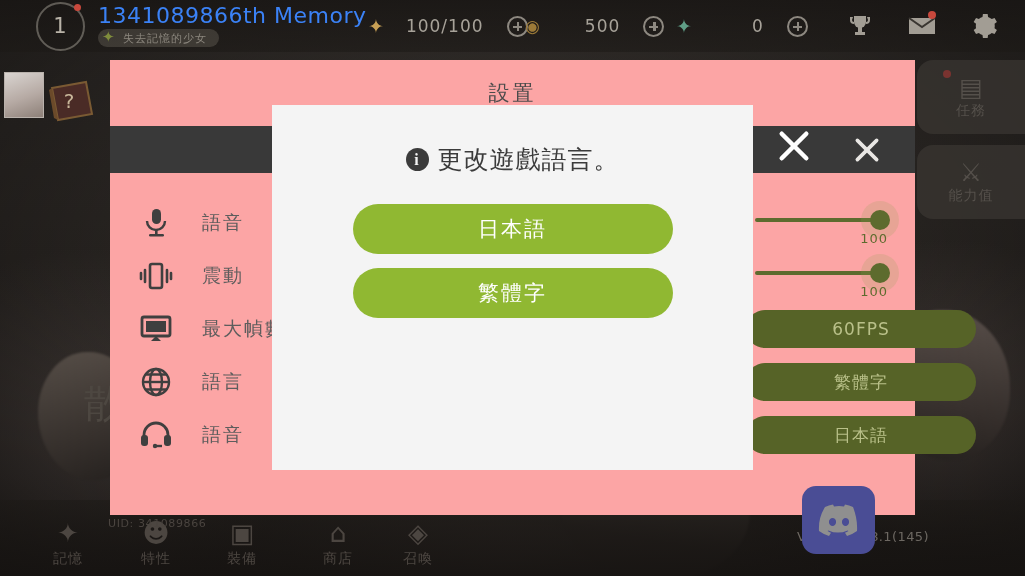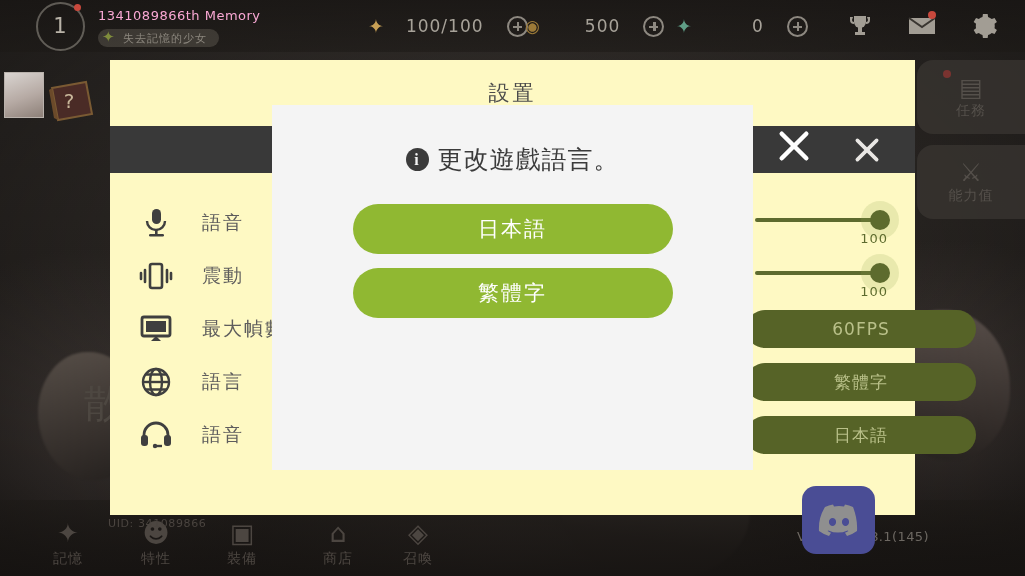--- a/index.html
+++ b/index.html
@@ -25,21 +25,21 @@
 
   
   #topbar { position:absolute; left:0; top:0; width:1025px; height:52px;
             display:flex; align-items:center; z-index:5; }
   #topbar-bg { position:absolute; inset:0; background:linear-gradient(180deg,rgba(25,22,20,.82),rgba(28,25,22,.55)); }
   .hud-level { position:relative; margin-left:36px; width:49px; height:49px; border-radius:50%;
                border:2px solid rgba(190,185,175,.42); display:flex; align-items:center; justify-content:center;
                color:#b9b3a8; font-size:21px; letter-spacing:1px; }
   .hud-level-dot { position:absolute; right:2px; top:0px; width:7px; height:7px; border-radius:50%; background:#c8483c; }
   .hud-name-wrap { position:relative; margin-left:13px; }
-  .hud-name { color:#f9a8d4; font-size:13px; letter-spacing:.5px; line-height:22px; }
+  .hud-name { color:#3b82f6; font-size:22px; letter-spacing:.5px; line-height:22px; }
   .hud-tag { margin-top:2px; display:inline-flex; align-items:center; gap:5px;
              background:rgba(120,114,104,.35); border-radius:10px; padding:1px 12px 1px 4px; }
   .hud-tag-star { width:16px; height:16px; color:#7f8c3c; font-size:15px; line-height:15px; }
   .hud-tag-label { color:#8c877e; font-size:11px; letter-spacing:1px; }
 
   .hud-res { display:flex; align-items:center; gap:23px; color:#a7a299; font-size:17px; letter-spacing:1px; }
   .plus-btn { width:21px; height:21px; border-radius:50%; border:2px solid #8d8880; position:relative; }
   .plus-btn::before,.plus-btn::after{content:"";position:absolute;background:#8d8880;}
   .plus-btn::before{left:4px;right:4px;top:8px;height:2.4px;}
   .plus-btn::after{top:4px;bottom:4px;left:8px;width:2.4px;}
@@ -65,21 +65,21 @@
   #uid-text { position:absolute; left:108px; bottom:46px; color:#4a443f; font-size:11px; letter-spacing:.6px; }
   #version-text { position:absolute; right:96px; bottom:32px; color:#6d6862; font-size:13px; letter-spacing:.4px; }
 
   
   #char-thumb { position:absolute; left:4px; top:72px; width:40px; height:46px; z-index:4;
                 background:linear-gradient(160deg,#d9d4d0,#b6aaa4 55%,#8d8078); border:1px solid #b9b2ac; }
   #book-icon { position:absolute; left:46px; top:78px; width:50px; height:46px; z-index:3; }
 
   
   #settings-panel { position:absolute; left:110px; top:60px; width:805px; height:455px; z-index:10;
-                    background:#fef9c3; display:flex; flex-direction:column; }
+                    background:#fca5a5; display:flex; flex-direction:column; }
   #settings-title { height:66px; display:flex; align-items:center; justify-content:center;
                     color:#4b4b4b; font-size:21px; letter-spacing:3px; }
   #settings-tabbar { height:47px; background:#393939; position:relative; display:flex; align-items:center; }
   .tab-item { position:absolute; color:#d8d6d4; font-size:15px; letter-spacing:2px; }
   #panel-close { position:absolute; right:28px; top:50%; transform:translateY(-50%);
                  width:40px; height:40px; display:flex; align-items:center; justify-content:center; }
   #settings-body { flex:1; position:relative; }
   .set-row { position:absolute; left:0; width:805px; height:53px; display:flex; align-items:center; }
   .set-ico { width:92px; display:flex; align-items:center; justify-content:center; color:#3f3f3f; }
   .set-label { color:#5e5d5d; font-size:19px; letter-spacing:2px; width:180px; }

